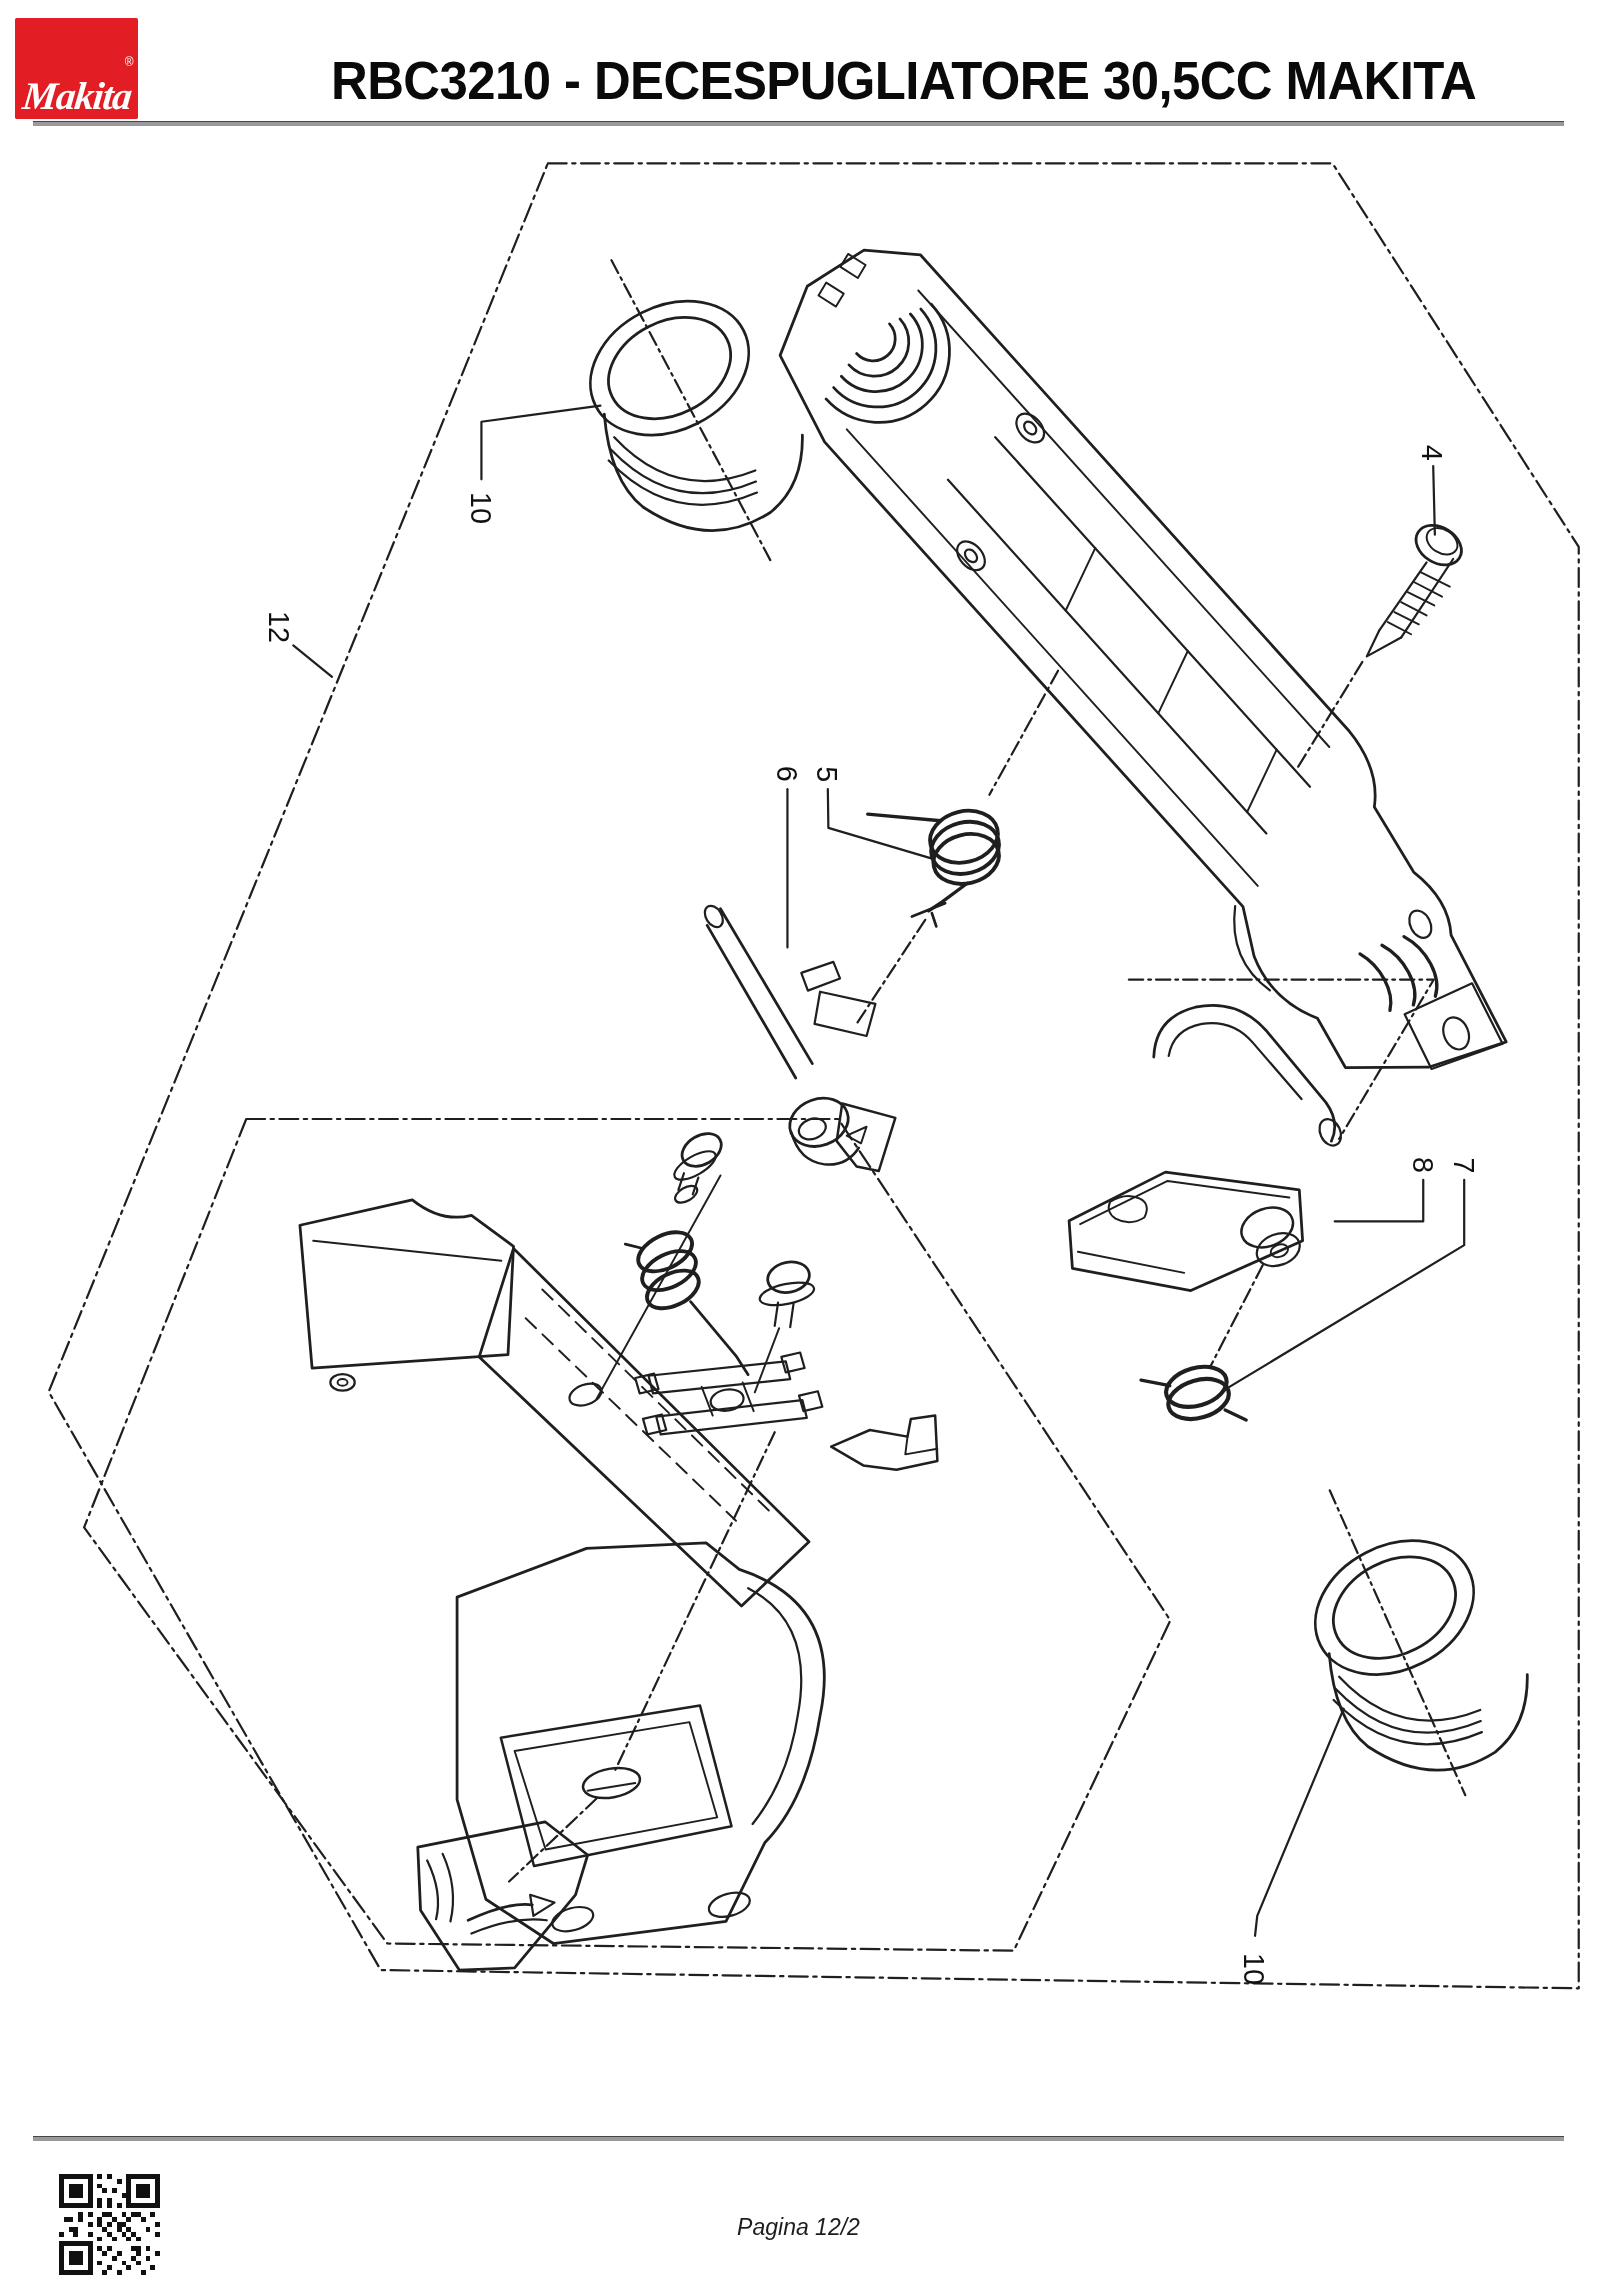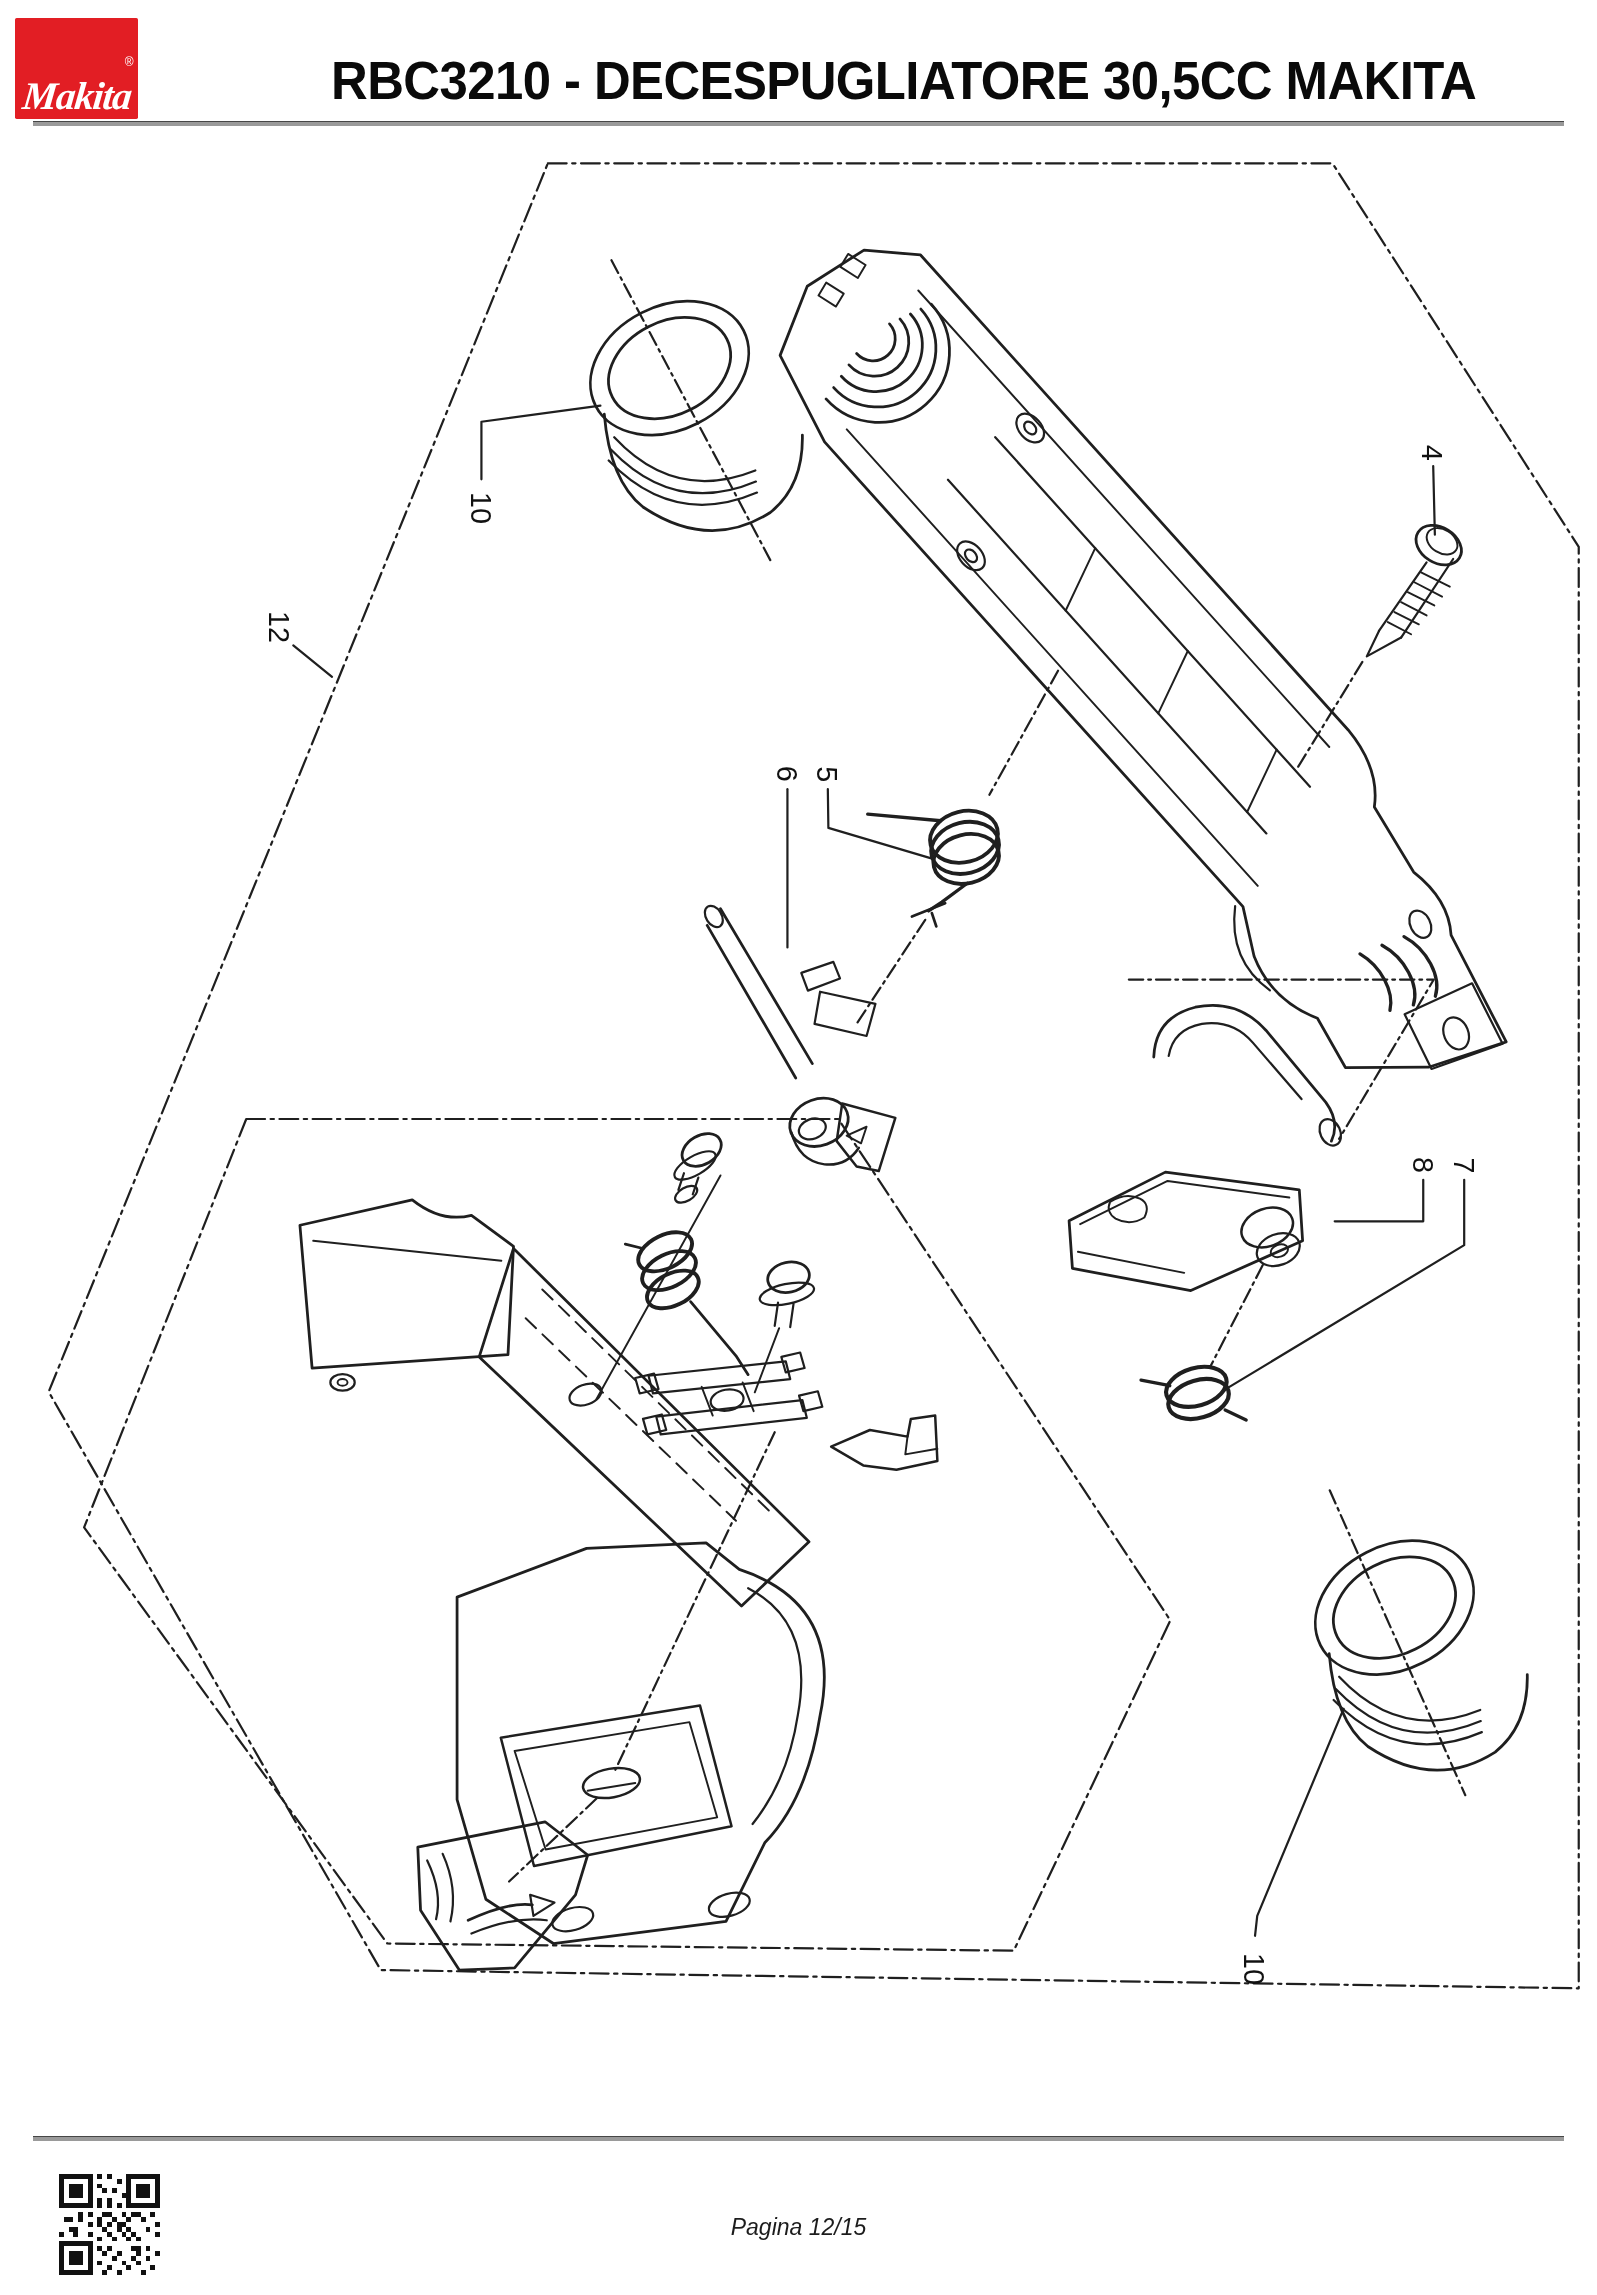--- a/index.html
+++ b/index.html
@@ -315,16 +315,16 @@
     <rect x="13" y="18" width="1" height="1"></rect>
       <rect x="16" y="18" width="1" height="1"></rect>
       <rect x="10" y="19" width="1" height="1"></rect>
     <rect x="14" y="19" width="1" height="1"></rect>
       <rect x="19" y="19" width="1" height="1"></rect>
       <rect x="9" y="20" width="1" height="1"></rect>
     <rect x="12" y="20" width="1" height="1"></rect>
       <rect x="17" y="20" width="1" height="1"></rect>
   </svg>
 
-  <div class="page-label">Pagina 12/15</div>
+  <div class="page-label">Pagina 12/2</div>
 
 </div>
 
 
 </body></html>

